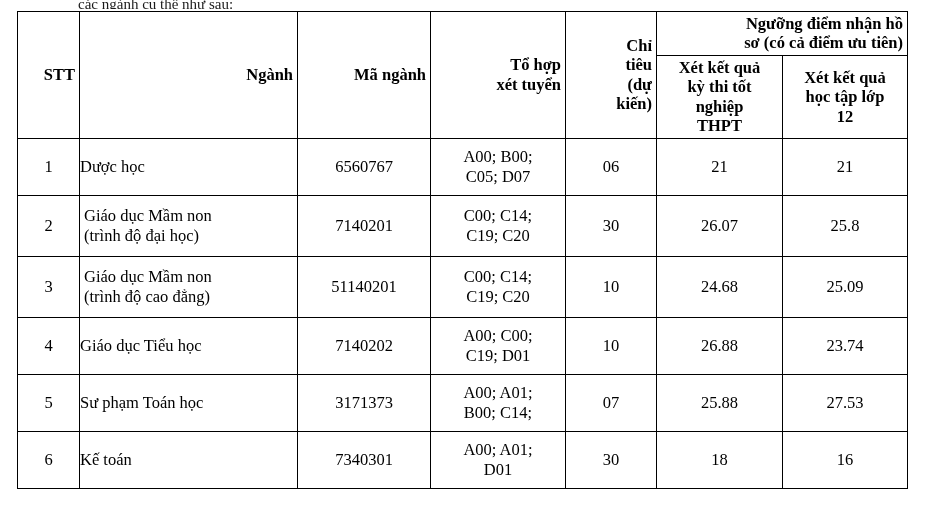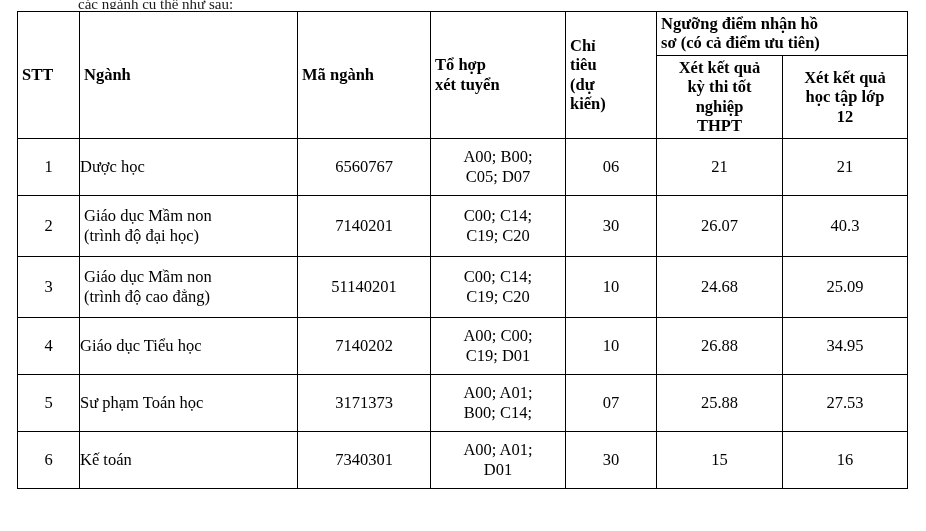--- a/index.html
+++ b/index.html
@@ -48,21 +48,21 @@
   table.score-table td {
     border: 1.3px solid #000000;
     padding: 2px 4px;
     vertical-align: middle;
     font-size: 16.5px;
     line-height: 1.18;
   }
 
   th.hdr {
     font-weight: bold;
-    text-align: left;
+    text-align: right;
     font-size: 17px;
     margin-top: 48px;
   }
 
   th.hdr-sub {
     font-weight: bold;
     text-align: center;
     font-size: 14.5px;
     line-height: 1.2;
     padding: 3px 3px;
@@ -136,54 +136,54 @@
           <td class="center">21</td>
           <td class="center">21</td>
         </tr>
         <tr class="body-row tall">
           <td class="center">2</td>
           <td class="nganh">Giáo dục Mầm non<br>(trình độ đại học)</td>
           <td class="center">7140201</td>
           <td class="tohop">C00; C14;<br>C19; C20</td>
           <td class="center">30</td>
           <td class="center">26.07</td>
-          <td class="center">40.3</td>
+          <td class="center">25.8</td>
         </tr>
         <tr class="body-row tall">
           <td class="center">3</td>
           <td class="nganh">Giáo dục Mầm non<br>(trình độ cao đẳng)</td>
           <td class="center">51140201</td>
           <td class="tohop">C00; C14;<br>C19; C20</td>
           <td class="center">10</td>
           <td class="center">24.68</td>
           <td class="center">25.09</td>
         </tr>
         <tr class="body-row">
           <td class="center">4</td>
           <td class="nganh ctr">Giáo dục Tiểu học</td>
           <td class="center">7140202</td>
           <td class="tohop">A00; C00;<br>C19; D01</td>
           <td class="center">10</td>
           <td class="center">26.88</td>
-          <td class="center">34.95</td>
+          <td class="center">23.74</td>
         </tr>
         <tr class="body-row">
           <td class="center">5</td>
           <td class="nganh ctr">Sư phạm Toán học</td>
           <td class="center">3171373</td>
           <td class="tohop">A00; A01;<br>B00; C14;</td>
           <td class="center">07</td>
           <td class="center">25.88</td>
           <td class="center">27.53</td>
         </tr>
         <tr class="body-row">
           <td class="center">6</td>
           <td class="nganh ctr">Kế toán</td>
           <td class="center">7340301</td>
           <td class="tohop">A00; A01;<br>D01</td>
           <td class="center">30</td>
-          <td class="center">15</td>
+          <td class="center">18</td>
           <td class="center">16</td>
         </tr>
       </tbody>
   </table>
 
 </div>
 
 </body></html>

